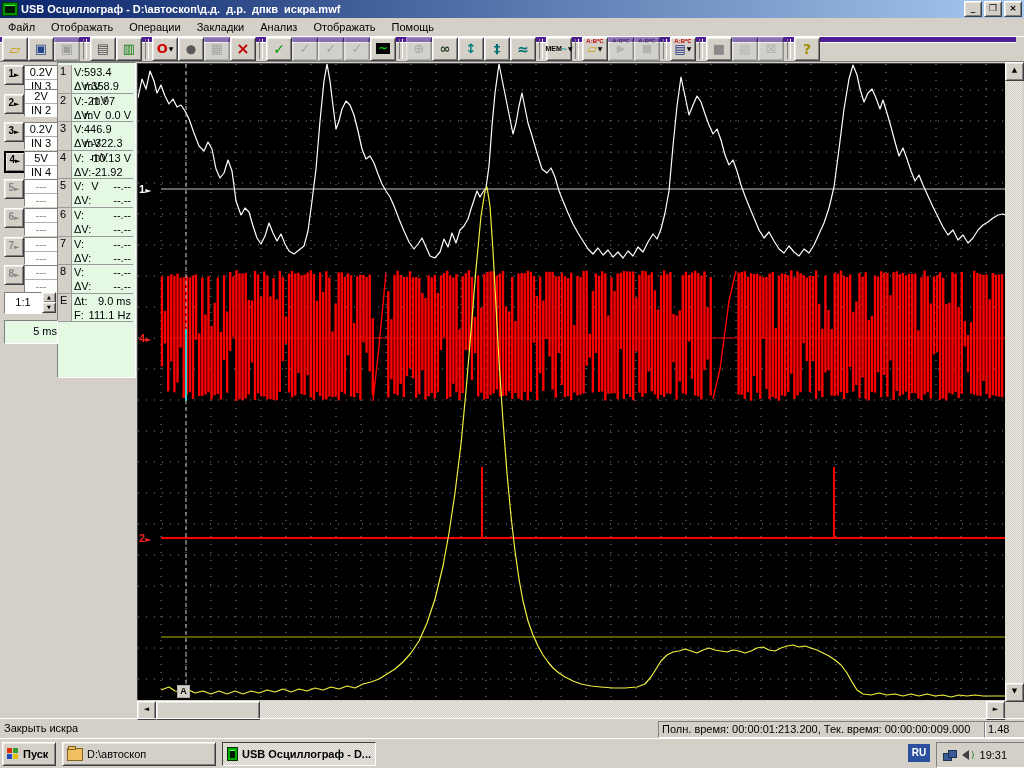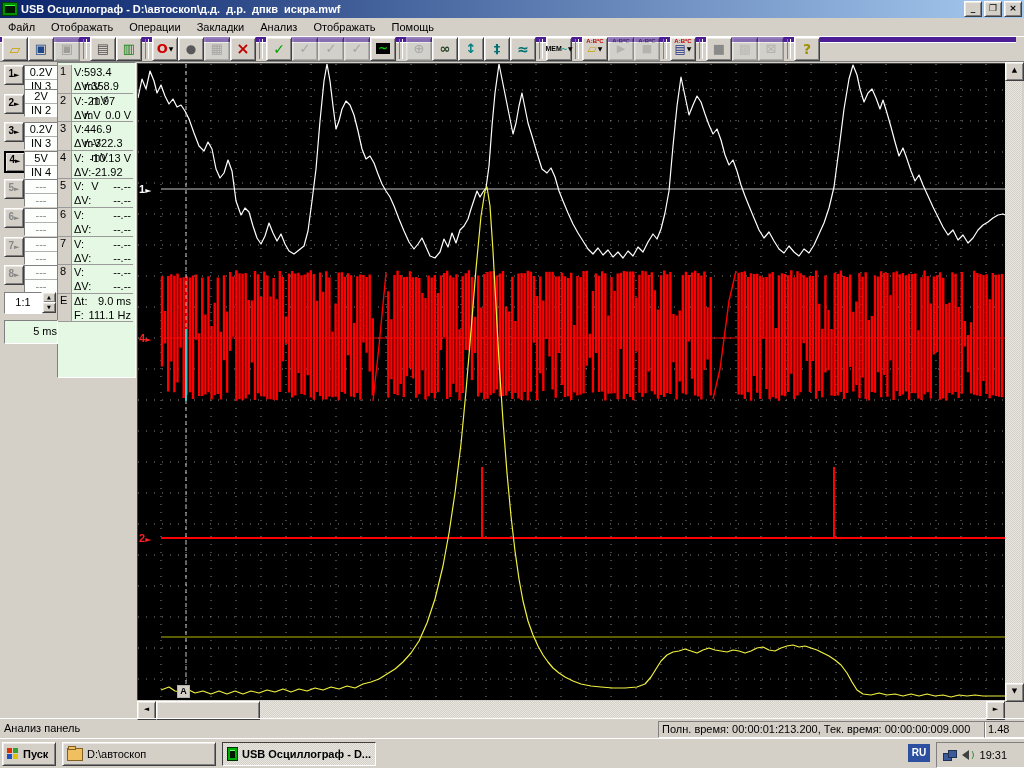--- a/index.html
+++ b/index.html
@@ -402,21 +402,21 @@
       </div>
       <div class="abs hscroll dither">
         <span class="abs sc-btn raised" style="left:0;top:0;">◄</span>
         <span class="abs raised" style="left:19px;top:0;width:102px;height:17px;"></span>
         <span class="abs sc-btn raised" style="left:849px;top:0;">►</span>
       </div>
     </div>
   </div>
 
   <div class="abs statusbar">
-    <span class="abs lbl">Анализ панель</span>
+    <span class="abs lbl">Закрыть искра</span>
     <span class="abs sb-box sunken" style="left:658px;width:320px;">Полн. время: 00:00:01:213.200, Тек. время: 00:00:00:009.000</span>
     <span class="abs sb-box sunken" style="left:984px;width:36px;">1.48</span>
   </div>
 
   <div class="abs taskbar">
     <div class="abs task raised" style="left:2px;width:54px;font-weight:bold;">
       <span class="winlogo">
         <i style="left:0;top:0;background:#e03000;"></i><i style="left:6px;top:0;background:#30a030;"></i>
         <i style="left:0;top:6px;background:#2050c0;"></i><i style="left:6px;top:6px;background:#e0c000;"></i>
       </span>

